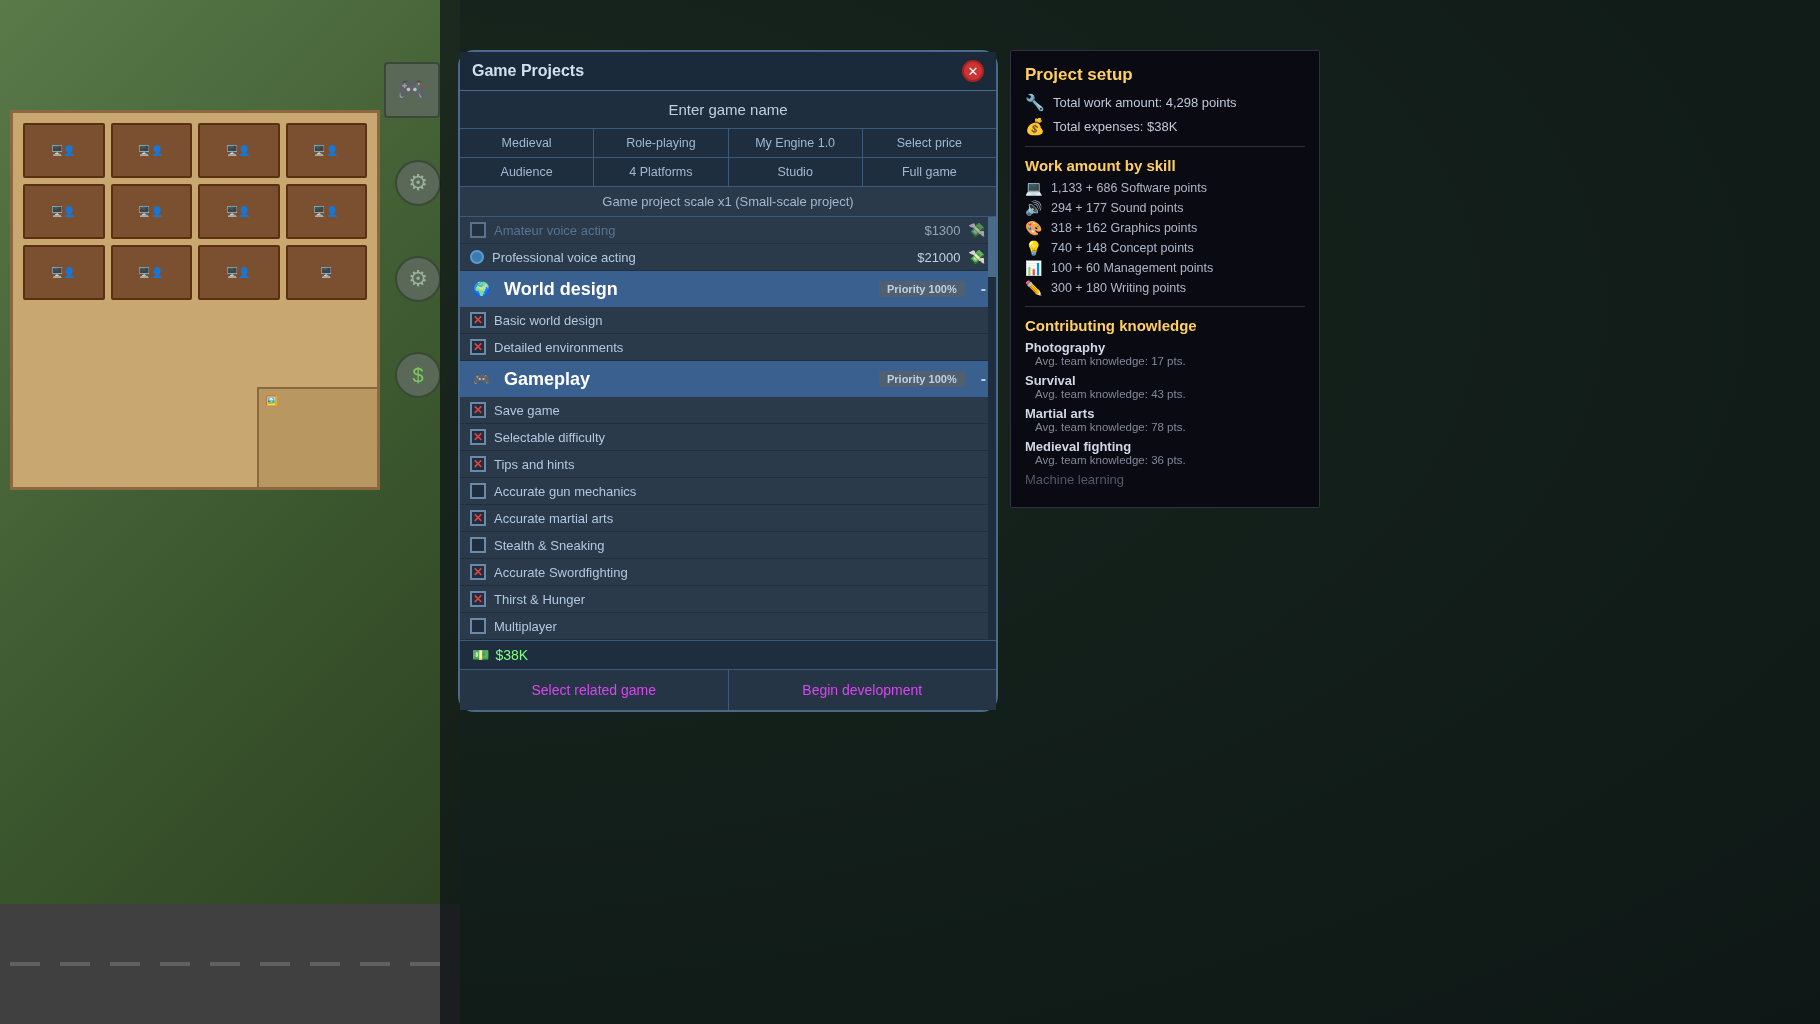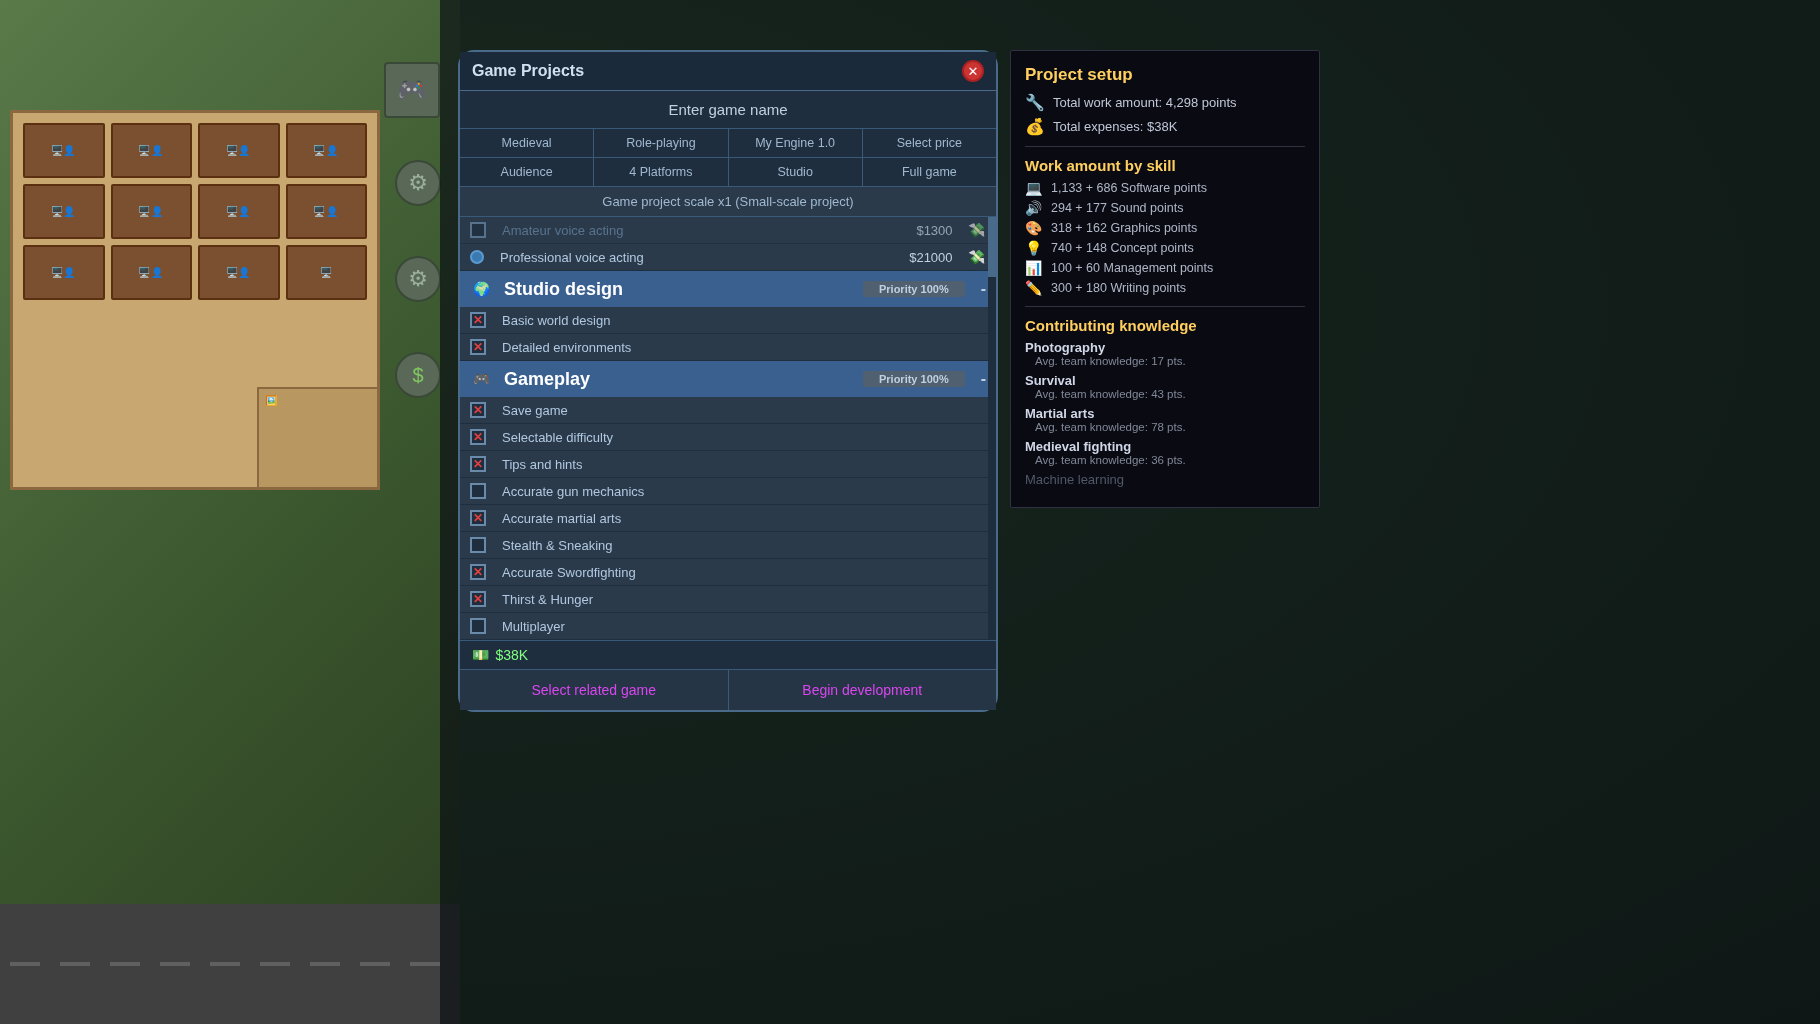--- a/index.html
+++ b/index.html
@@ -139,21 +139,21 @@
       max-height: 430px;
     }
 
     .list-item {
       display: flex;
       align-items: center;
       padding: 5px 10px;
       border-bottom: 1px solid #1e2e3e;
       color: #b0c8e0;
       font-size: 13px;
-      gap: 16px;
+      gap: 8px;
     }
 
     .list-item.faded {
       color: #6a8aaa;
       opacity: 0.7;
     }
 
     .list-item .price {
       margin-left: auto;
       color: #c0d0e0;
@@ -176,21 +176,21 @@
       font-weight: bold;
       gap: 10px;
       position: relative;
     }
 
     .section-header .priority-badge {
       margin-left: auto;
       background: #506070;
       color: #c0d0e0;
       font-size: 11px;
-      padding: 2px 16px;
+      padding: 2px 8px;
       border-radius: 2px;
     }
 
     .section-header .collapse-btn {
       color: #c0d0e0;
       font-size: 16px;
       margin-left: 6px;
       cursor: pointer;
     }
 
@@ -444,21 +444,21 @@
 
     <div class="list-item">
       <div style="width:14px;height:14px;border-radius:50%;background:#3a7ab0;border:2px solid #5a9ad0;"></div>
       <span>Professional voice acting</span>
       <span class="price">$21000</span>
       <span class="price-icon">💸</span>
     </div>
 
     <div class="section-header">
       <div class="section-icon">🌍</div>
-      <span style="font-size:18px;">Studio design</span>
+      <span style="font-size:18px;">World design</span>
       <div class="priority-badge">Priority 100%</div>
       <span class="collapse-btn">-</span>
     </div>
 
     <div class="list-item">
       <div class="checkbox checked">✕</div>
       <span>Basic world design</span>
     </div>
 
     <div class="list-item">

